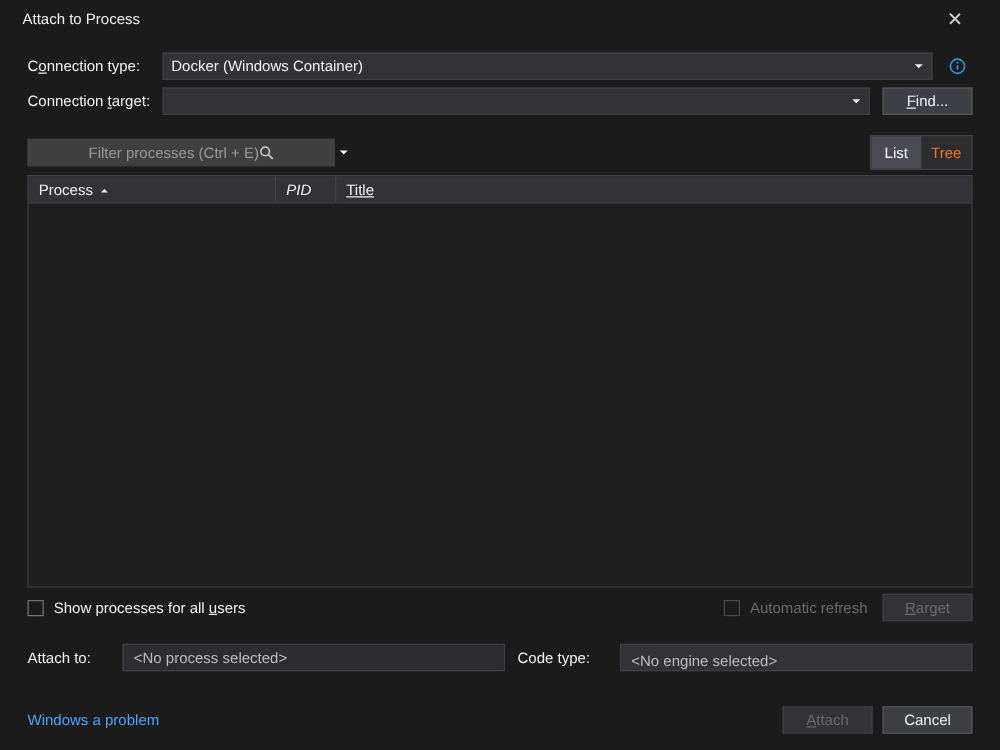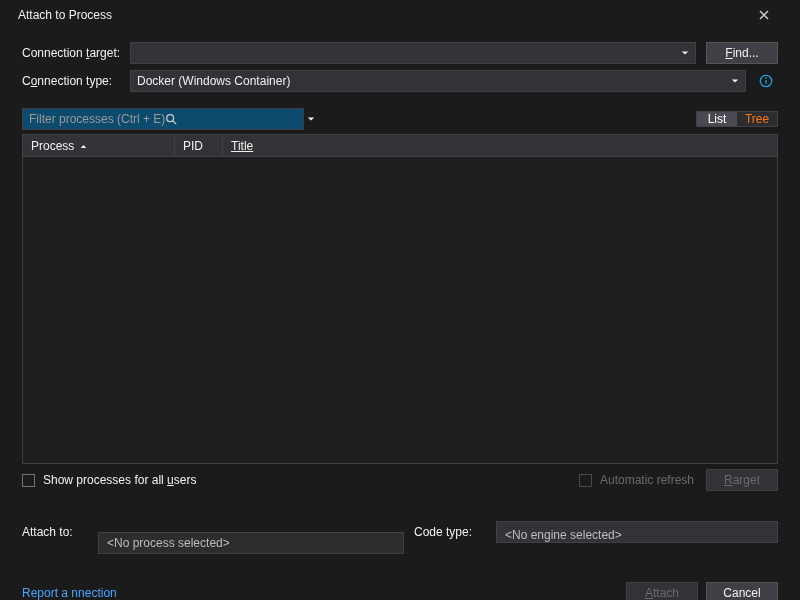--- a/index.html
+++ b/index.html
@@ -14,44 +14,44 @@
   .underline { text-decoration: underline; }
   .combo { flex: 1; background: #333337; border: 1px solid #3f3f46; height: 22px; display: flex; align-items: center; justify-content: space-between; padding: 0 6px; color: #f1f1f1; cursor: pointer; }
   .combo .arrow { width: 8px; height: 8px; display: flex; align-items: center; justify-content: center; }
   .combo .arrow svg, .dropdown-arrow svg { width: 8px; height: 8px; fill: #f1f1f1; }
   .info-icon { width: 24px; display: flex; justify-content: center; margin-left: 8px; }
   .info-icon svg { width: 14px; height: 14px; }
   .btn { background: #3f3f46; border: 1px solid #555; color: #f1f1f1; height: 22px; min-width: 72px; display: flex; align-items: center; justify-content: center; cursor: pointer; font-size: 12px; }
   .btn.disabled { color: #6a6a6a; cursor: default; background: #333337; border: 1px solid #3f3f46; }
   .find-btn { margin-left: 10px; width: 72px; }
   .filter-row { display: flex; align-items: center; margin-top: 10px; margin-bottom: 4px; }
-  .filter-box { width: 282px; height: 22px; background: #0c4a6e; border: 1px solid #3f3f46; display: flex; align-items: center; padding: 0 6px; color: #999; justify-content: flex-start; }
+  .filter-box { width: 246px; height: 22px; background: #404040; border: 1px solid #3f3f46; display: flex; align-items: center; padding: 0 6px; color: #999; justify-content: center; }
   .filter-box .search-ico { display: flex; align-items: center; }
   .filter-box .search-ico svg { width: 12px; height: 12px; stroke: #ccc; fill: none; stroke-width: 1.5; }
   .dropdown-arrow { width: 14px; display: flex; align-items: center; justify-content: center; margin-left: 0; cursor: pointer; }
   .filter-spacer { flex: 1; }
-  .viewmode { display: flex; background: #2d2d30; border: 1px solid #3f3f46; height: 16px; }
+  .viewmode { display: flex; background: #2d2d30; border: 1px solid #3f3f46; height: 28px; }
   .viewmode .vm-btn { width: 40px; display: flex; align-items: center; justify-content: center; font-size: 12px; cursor: pointer; color: #ccc; }
   .viewmode .vm-btn.active { background: #4a4a52; color: #fff; }
   .viewmode .vm-btn:not(.active){ color: #f97316; }
   .grid { border: 1px solid #3f3f46; height: 330px; background: #252526; display: flex; flex-direction: column; }
   .grid-header { display: flex; background: #333337; height: 22px; border-bottom: 1px solid #3f3f46; }
   .gh-cell { display: flex; align-items: center; padding: 0 8px; border-right: 1px solid #3f3f46; font-size: 12px; color: #f1f1f1; gap: 6px; cursor: pointer; }
-  .gh-process { width: 152px; text-align: center; }
-  .gh-pid { width: 48px; }
+  .gh-process { width: 198px; text-align: center; }
+  .gh-pid { width: 48px; font-style: italic; }
   .gh-title { flex: 1; border-right: none; text-decoration: underline; }
   .sort-arrow svg { width: 7px; height: 7px; fill: #f1f1f1; }
   .grid-body { flex: 1; background: #1e1e1e; }
   .below-grid { display: flex; align-items: center; margin-top: 5px; }
   .chk { width: 13px; height: 13px; border: 1px solid #717171; margin-right: 8px; background: #1b1b1c; cursor: pointer; display: inline-block; }
   .chk.disabled { border-color: #4a4a4a; cursor: default; }
   .muted { color: #6a6a6a; }
   .refresh-row-right { margin-left: auto; display: flex; align-items: center; gap: 12px; }
   .attach-row { display: flex; align-items: center; margin-top: 18px; gap: 10px; }
-  .ro-field { background: #2d2d30; border: 1px solid #3f3f46; height: 22px; display: flex; align-items: center; padding: 0 8px; color: #bdbdbd; margin-top: 23px; }
+  .ro-field { background: #2d2d30; border: 1px solid #3f3f46; height: 22px; display: flex; align-items: center; padding: 0 8px; color: #bdbdbd; }
   .attach-to-field { width: 306px; }
   .code-type-combo { flex: 1; background: #333337; border: 1px solid #3f3f46; height: 22px; display: flex; align-items: flex-end; justify-content: space-between; padding: 0 8px; color: #bdbdbd; cursor: pointer; }
   .footer { display: flex; align-items: center; margin-top: 28px; }
   .link { color: #4aa3ff; cursor: pointer; }
   .footer-btns { margin-left: auto; display: flex; gap: 8px; }
   .footer-btns .btn { width: 72px; }
   .label-col-sm { width: 66px; }
   .label-col-md { width: 72px; }
 </style>
 </head>
@@ -63,55 +63,55 @@
     <svg viewBox="0 0 10 10">
         <path d="M1 1 L9 9 M9 1 L1 9"></path>
       </svg>
   </div>
 </div>
 
 <div class="content">
 
   <div class="row">
     <div class="label-col">
-      <span>Connection </span><span class="underline">t</span><span>arget:</span>
-    </div>
-    <div class="combo">
-      <span></span>
-      <span class="arrow">
-          <svg viewBox="0 0 10 10">
-            <path d="M1 3 L5 7 L9 3 Z"></path>
-          </svg>
-        </span>
-    </div>
-    <div class="btn find-btn">
-      <span></span>
-        <span class="underline">F</span>
-        <span>ind...</span>
-    </div>
-  </div>
-
-  <div class="row">
-    <div class="label-col">
       <span>C</span><span class="underline">o</span><span>nnection type:</span>
     </div>
     <div class="combo">
       <span>Docker (Windows Container)</span>
       <span class="arrow">
           <svg viewBox="0 0 10 10">
             <path d="M1 3 L5 7 L9 3 Z"></path>
           </svg>
         </span>
     </div>
     <div class="info-icon">
       <svg viewBox="0 0 16 16">
           <circle cx="8" cy="8" r="6.5" fill="none" stroke="#1ba1e2" stroke-width="1.5"></circle>
           <rect x="7.2" y="7" width="1.6" height="4" fill="#1ba1e2"></rect>
           <rect x="7.2" y="4" width="1.6" height="1.6" fill="#1ba1e2"></rect>
         </svg>
+    </div>
+  </div>
+
+  <div class="row">
+    <div class="label-col">
+      <span>Connection </span><span class="underline">t</span><span>arget:</span>
+    </div>
+    <div class="combo">
+      <span></span>
+      <span class="arrow">
+          <svg viewBox="0 0 10 10">
+            <path d="M1 3 L5 7 L9 3 Z"></path>
+          </svg>
+        </span>
+    </div>
+    <div class="btn find-btn">
+      <span></span>
+        <span class="underline">F</span>
+        <span>ind...</span>
     </div>
   </div>
 
   <div class="filter-row">
     <div class="filter-box">
       <span>Filter processes (Ctrl + E)</span>
       <span class="search-ico">
         <svg viewBox="0 0 14 14">
             <circle cx="6" cy="6" r="4"></circle>
             <line x1="9" y1="9" x2="13" y2="13"></line>
@@ -174,21 +174,21 @@
     <div class="label-col-md">Code type:</div>
     <div class="code-type-combo">
       <span>&lt;No engine selected&gt;</span>
       <span class="arrow"><svg viewBox="0 0 10 10" fill="#f1f1f1">
             <path d="M1 3 L5 7 L9 3 Z"></path>
           </svg></span>
     </div>
   </div>
 
   <div class="footer">
-    <span class="link">Report a nnection</span>
+    <span class="link">Windows a problem</span>
     <div class="footer-btns">
       <div class="btn disabled">
         <span></span>
           <span class="underline">A</span>
           <span>ttach</span>
       </div>
       <div class="btn">Cancel</div>
     </div>
   </div>
 

